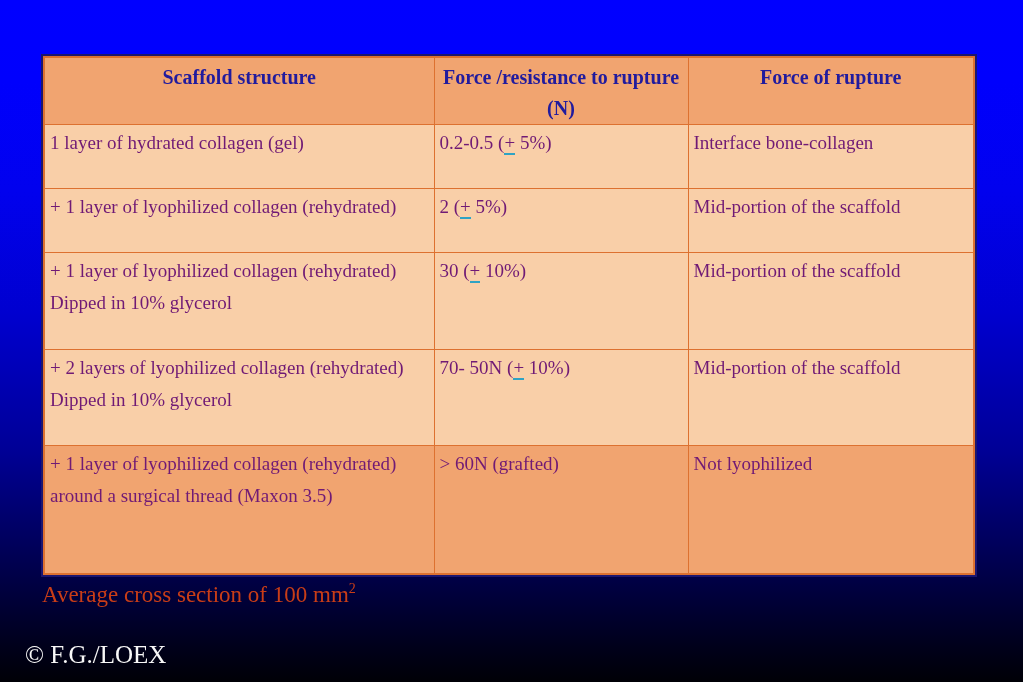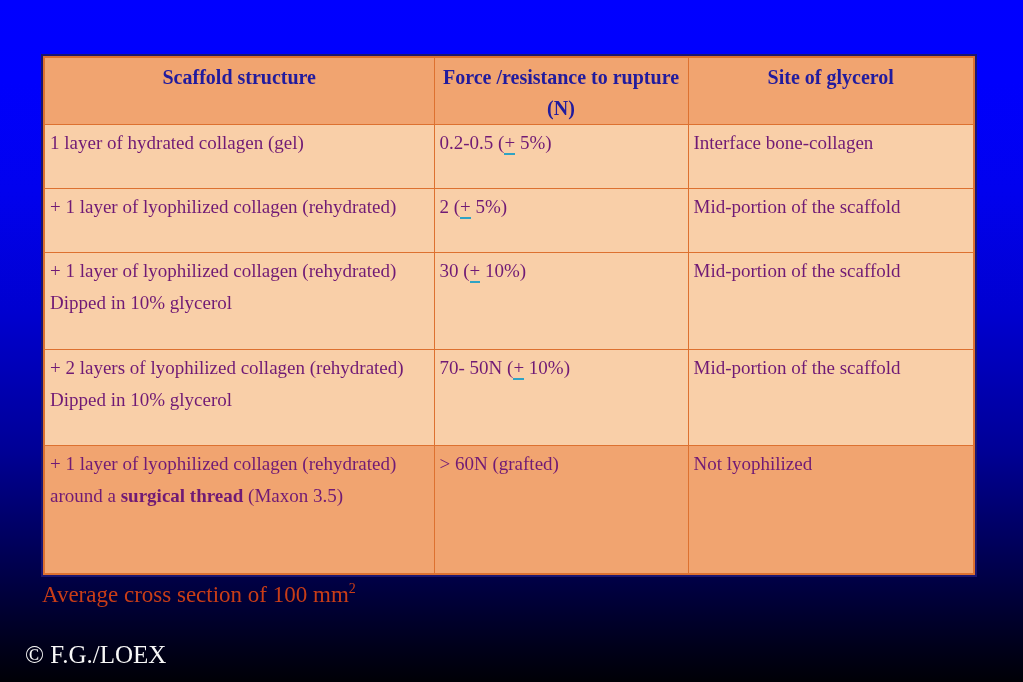--- a/index.html
+++ b/index.html
@@ -59,21 +59,21 @@
     text-align: left;
     padding: 2px 5px 0 5px;
   }
   tr.highlight-row td {
     background: #f1a470;
   }
   .pm {
     border-bottom: 2px solid #2fa3c4;
   }
   .bold-part {
-    font-weight: bold;
+    font-weight: normal;
   }
   .footnote {
     position: absolute;
     left: 42px;
     top: 581px;
     color: #c93d17;
     font-size: 23px;
     line-height: 1.2;
   }
   .footnote sup {
@@ -102,21 +102,21 @@
         <tr style="height:61px">
       <th>
         <div>Scaffold structure</div>
         <div></div>
       </th>
       <th>
         <div>Force /resistance to rupture</div>
         <div>(N)</div>
       </th>
       <th>
-        <div>Site of glycerol</div>
+        <div>Force of rupture</div>
         <div></div>
       </th>
     </tr>
 
     <tr style="height:64px">
       <td>
         <div>1 layer of hydrated collagen (gel)</div>
         <div><span></span><span class="bold-part"></span><span></span></div>
       </td>
       <td>

